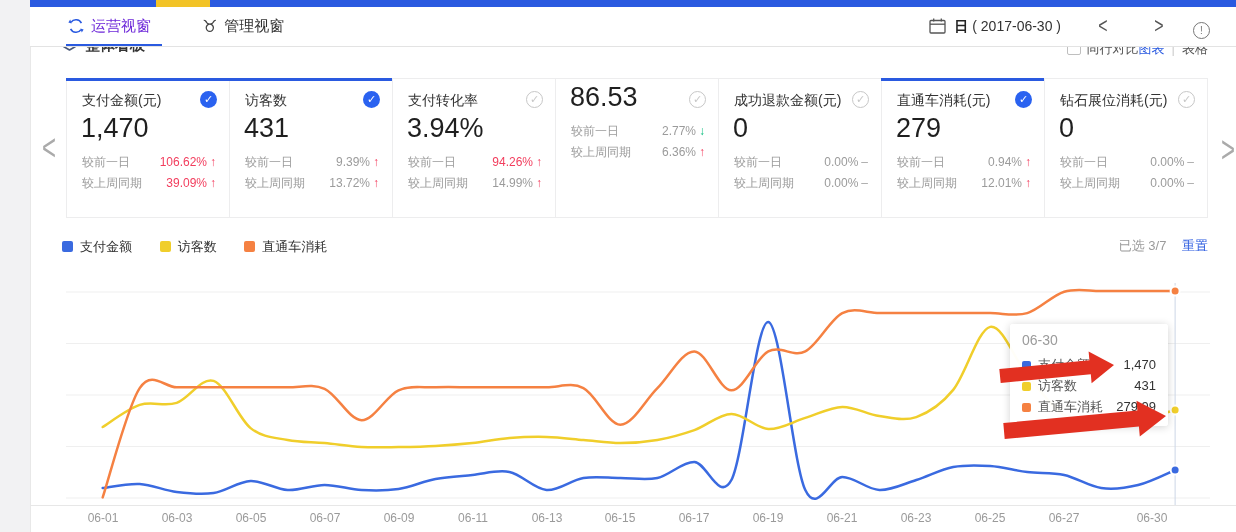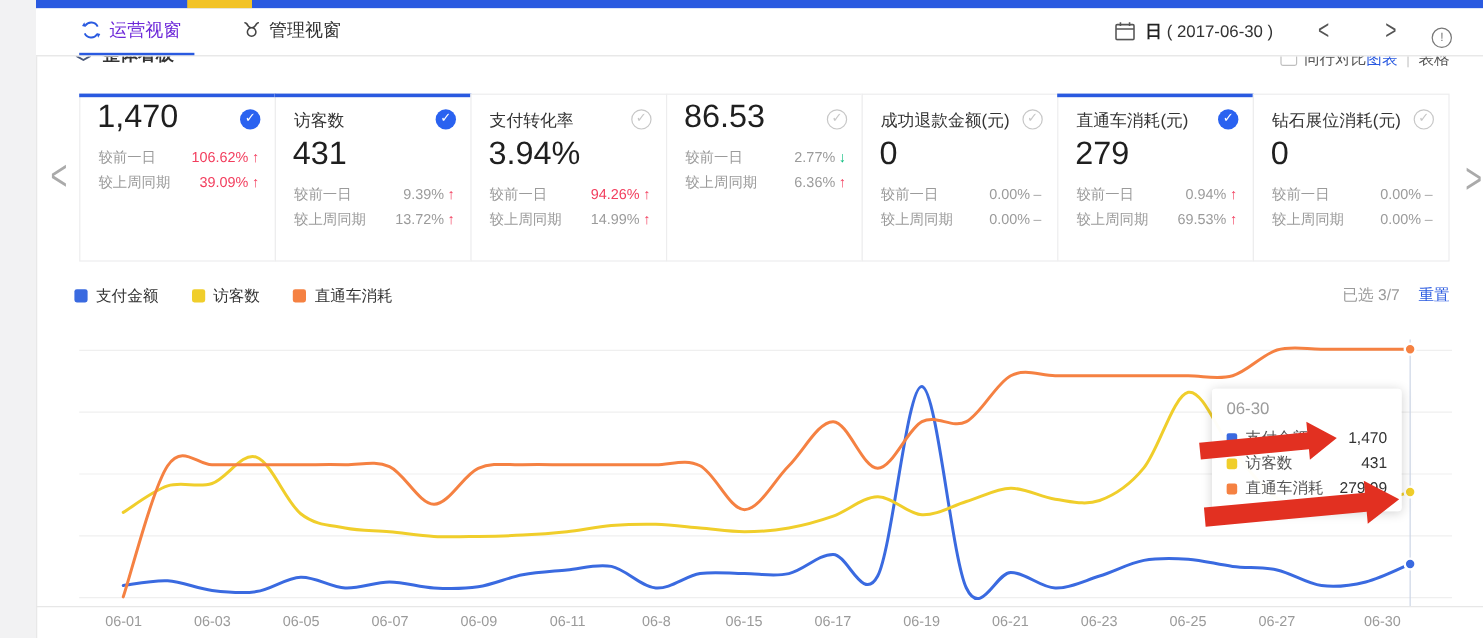--- a/index.html
+++ b/index.html
@@ -142,20 +142,21 @@
 <div class="sec-right">
   <span class="cbx"></span><span>同行对比</span><span class="vlink-chart">图表</span><span class="vsep">|</span><span class="vlink-table">表格</span>
 </div>
 
 <div class="cardnav left">&lt;</div>
 <div class="cardnav right">&gt;</div>
 
 <div class="card sel" style="left:66px">
   <div class="accent"></div>
   <span class="chk on">✓</span>
+  <div class="card-title">支付金额(元)</div>
   <div class="card-value">1,470</div>
   <div class="crow r1">
       <span class="clab">较前一日</span>
       <span class="cright"><span class="cval hl">106.62%</span><span class="arr up">↑</span></span>
     </div>
   <div class="crow">
       <span class="clab">较上周同期</span>
       <span class="cright"><span class="cval hl">39.09%</span><span class="arr up">↑</span></span>
     </div>
 </div>
@@ -218,21 +219,21 @@
   <div class="accent"></div>
   <span class="chk on">✓</span>
   <div class="card-title">直通车消耗(元)</div>
   <div class="card-value">279</div>
   <div class="crow r1">
       <span class="clab">较前一日</span>
       <span class="cright"><span class="cval">0.94%</span><span class="arr up">↑</span></span>
     </div>
   <div class="crow">
       <span class="clab">较上周同期</span>
-      <span class="cright"><span class="cval">69.53%</span><span class="arr up">↑</span></span>
+      <span class="cright"><span class="cval">12.01%</span><span class="arr up">↑</span></span>
     </div>
 </div>
 <div class="card" style="left:1044px">
   <div class="accent"></div>
   <span class="chk off">✓</span>
   <div class="card-title">钻石展位消耗(元)</div>
   <div class="card-value">0</div>
   <div class="crow r1">
       <span class="clab">较前一日</span>
       <span class="cright"><span class="cval">0.00%</span><span class="arr flat">–</span></span>
@@ -274,21 +275,21 @@
     <polygon points="1004.7,439.0 1138.9,426.5 1139.8,436.5 1166.0,416.0 1136.5,400.7 1137.4,410.6 1003.3,423.0" fill="#e23021"></polygon>
   </svg>
 
 <div class="xaxis">
   <span class="xlab" style="left:103px">06-01</span>
   <span class="xlab" style="left:177px">06-03</span>
   <span class="xlab" style="left:251px">06-05</span>
   <span class="xlab" style="left:325px">06-07</span>
   <span class="xlab" style="left:399px">06-09</span>
   <span class="xlab" style="left:473px">06-11</span>
-  <span class="xlab" style="left:547px">06-8</span>
+  <span class="xlab" style="left:547px">06-13</span>
   <span class="xlab" style="left:620px">06-15</span>
   <span class="xlab" style="left:694px">06-17</span>
   <span class="xlab" style="left:768px">06-19</span>
   <span class="xlab" style="left:842px">06-21</span>
   <span class="xlab" style="left:916px">06-23</span>
   <span class="xlab" style="left:990px">06-25</span>
   <span class="xlab" style="left:1064px">06-27</span>
   <span class="xlab" style="left:1152px">06-30</span>
 </div>
 

